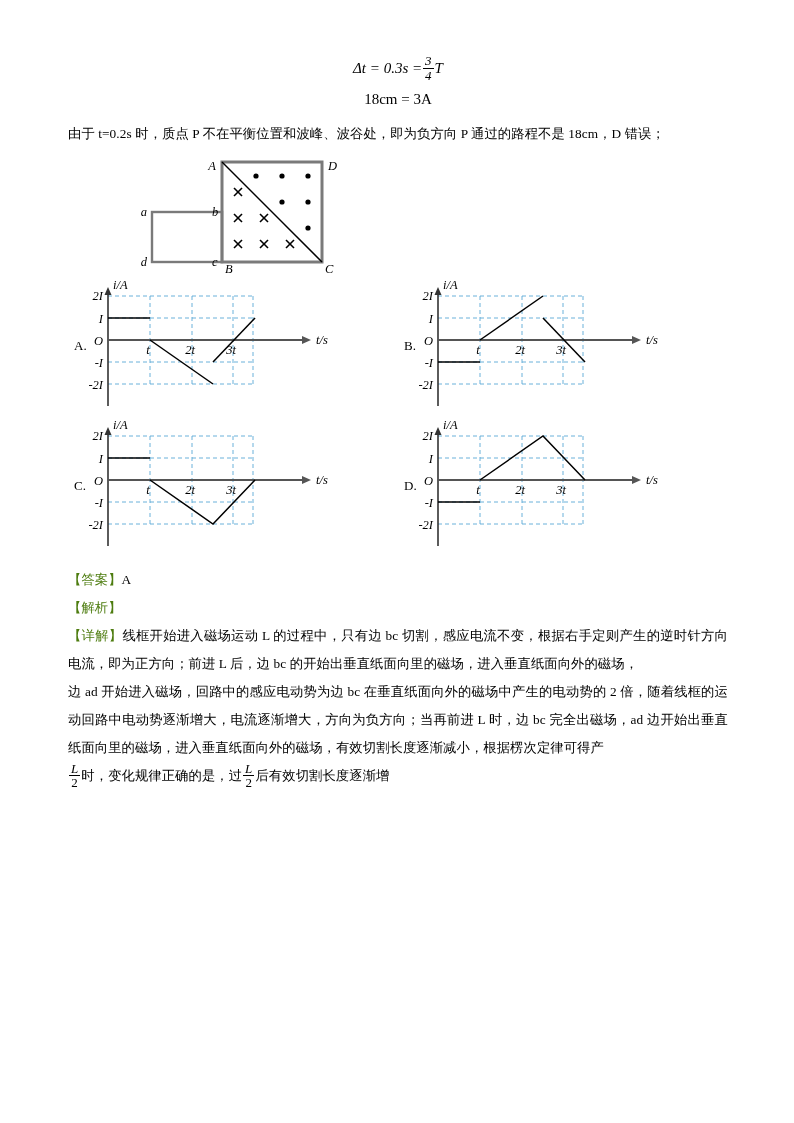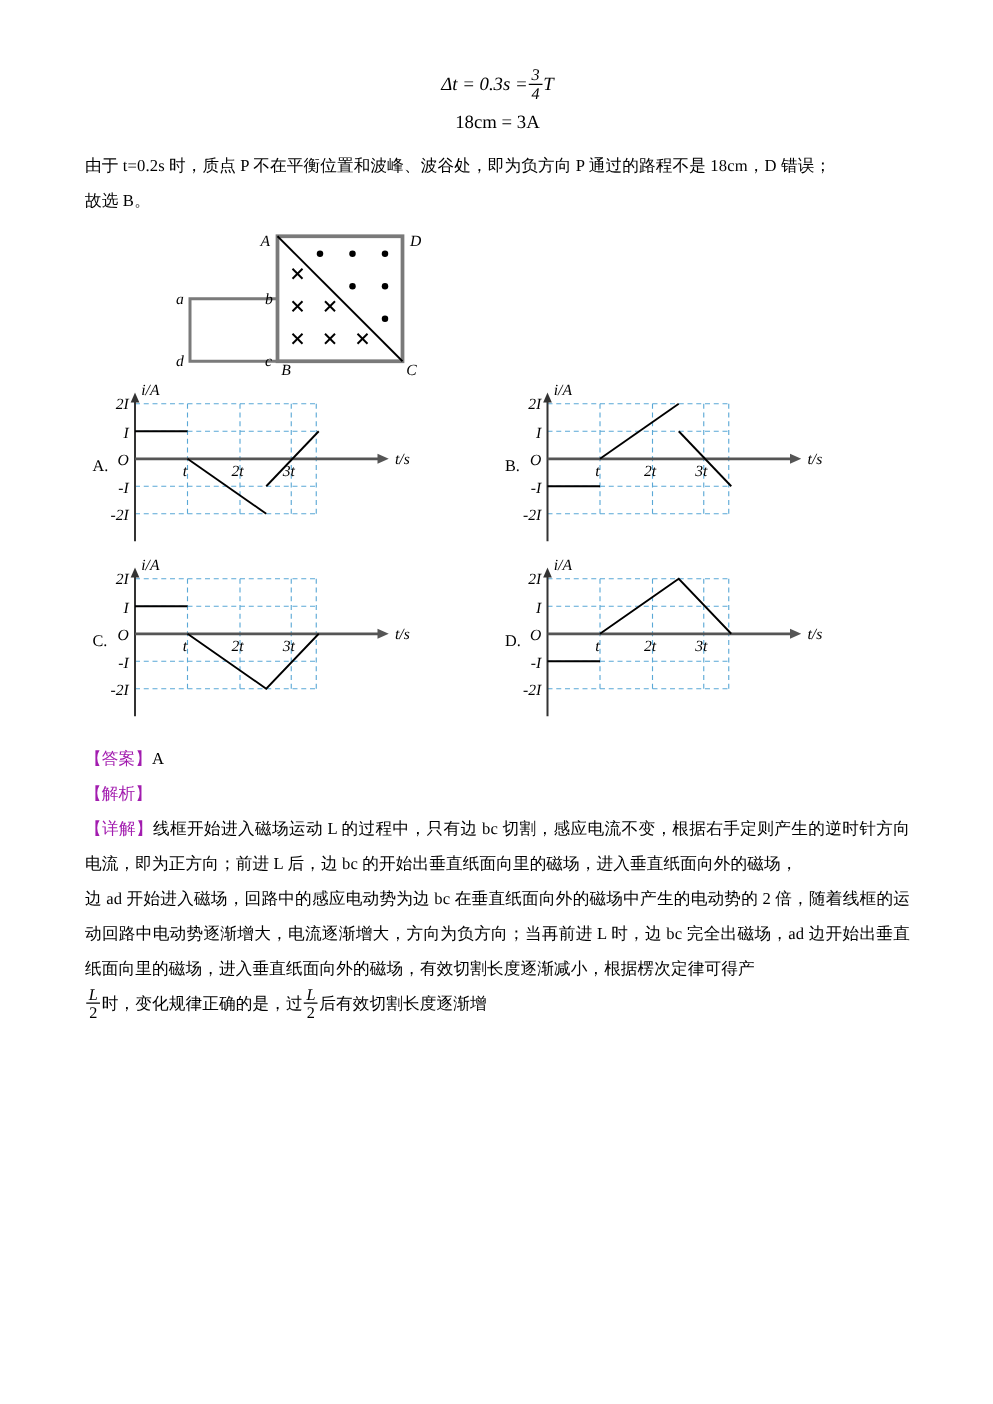--- a/index.html
+++ b/index.html
@@ -57,21 +57,21 @@
 
   
   p.para {
     font-size: 13.3px;
     line-height: 28px;
     margin: 0 0 0 0;
     text-align: justify;
     text-justify: inter-ideograph;
     letter-spacing: 0.1px;
   }
-  .blue { color: #a21caf; }
+  .blue { color: #4d7c0f; }
   .q-num { }
 
   
   .figure-main {
     position: relative;
     height: 122px;
     margin-top: 4px;
     margin-bottom: 2px;
   }
 
@@ -105,21 +105,20 @@
   <div class="content">
 
     <div class="formula-block">
       <span class="formula-line">
         <span class="ital">Δt = 0.3s =</span><span class="frac"><span class="num ital">3</span><span class="den ital">4</span></span><span class="ital">T</span>
       </span>
       <span class="formula-line">18cm = 3A</span>
     </div>
 
     <p class="para">由于 t=0.2s 时，质点 P 不在平衡位置和波峰、波谷处，即为负方向 P 通过的路程不是 18cm，D 错误；</p>
-    <p class="para">故选 B。</p>
 
 
     <div class="figure-main">
       <svg width="260" height="122" viewBox="0 0 260 122" style="margin-left:62px;">
 
         <rect x="92" y="10" width="100" height="100" fill="none" stroke="#7a7a7a" stroke-width="3"></rect>
 
         <line x1="92" y1="10" x2="192" y2="110" stroke="#000000" stroke-width="1.5"></line>
 
         <g stroke="#000000" stroke-width="1.6">

